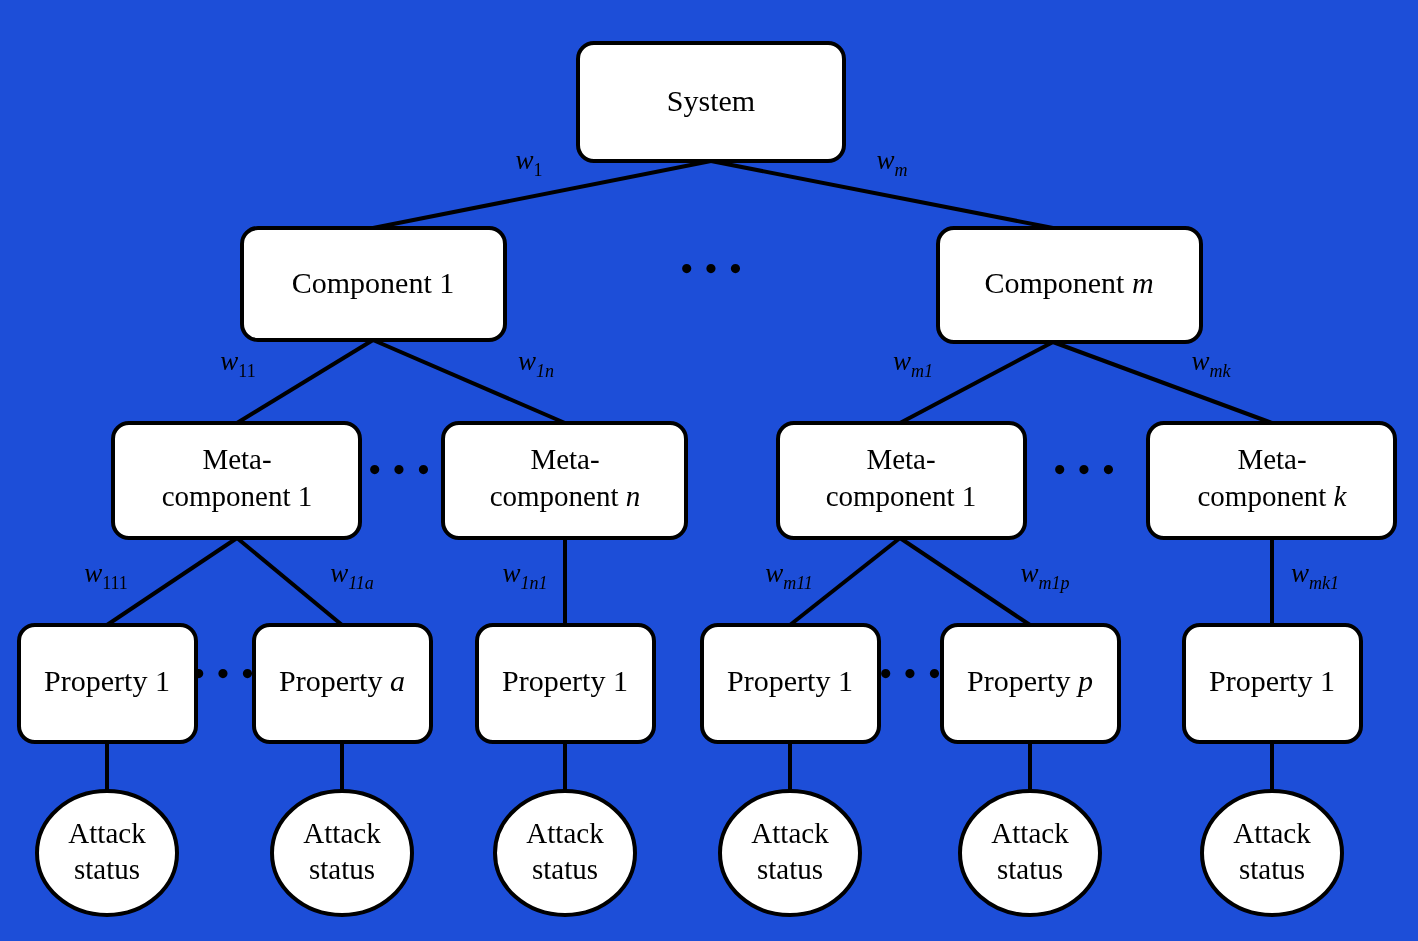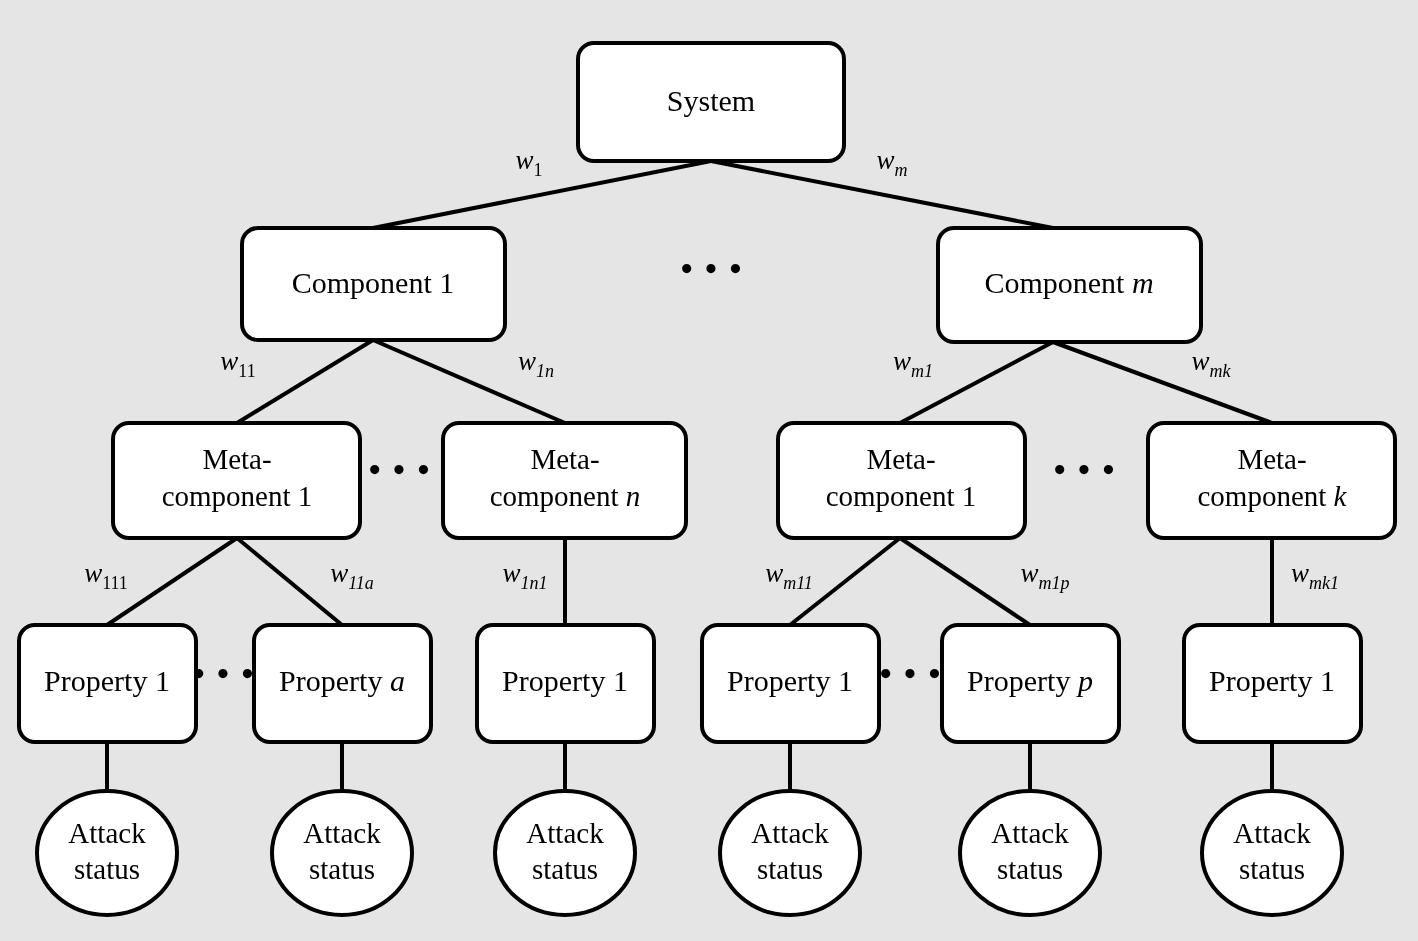--- a/index.html
+++ b/index.html
@@ -7,21 +7,21 @@
     padding: 0;
     background: #ffffff;
   }
   body {
     font-family: "Liberation Serif", serif;
   }
   #diagram-root {
     position: relative;
     width: 1418px;
     height: 941px;
-    background: #e5e5e5;
+    background: #1d4ed8;
     overflow: hidden;
   }
   svg#tree-svg {
     position: absolute;
     left: 0;
     top: 0;
     width: 1418px;
     height: 941px;
     display: block;
   }

